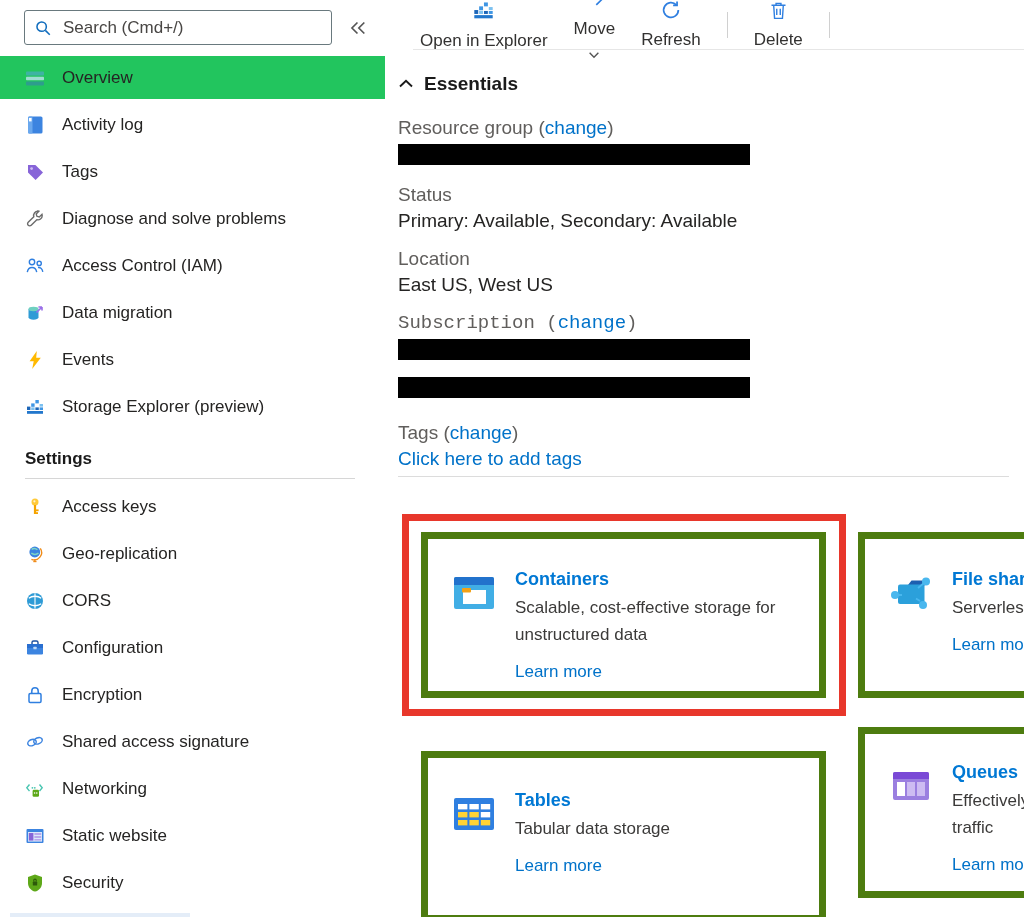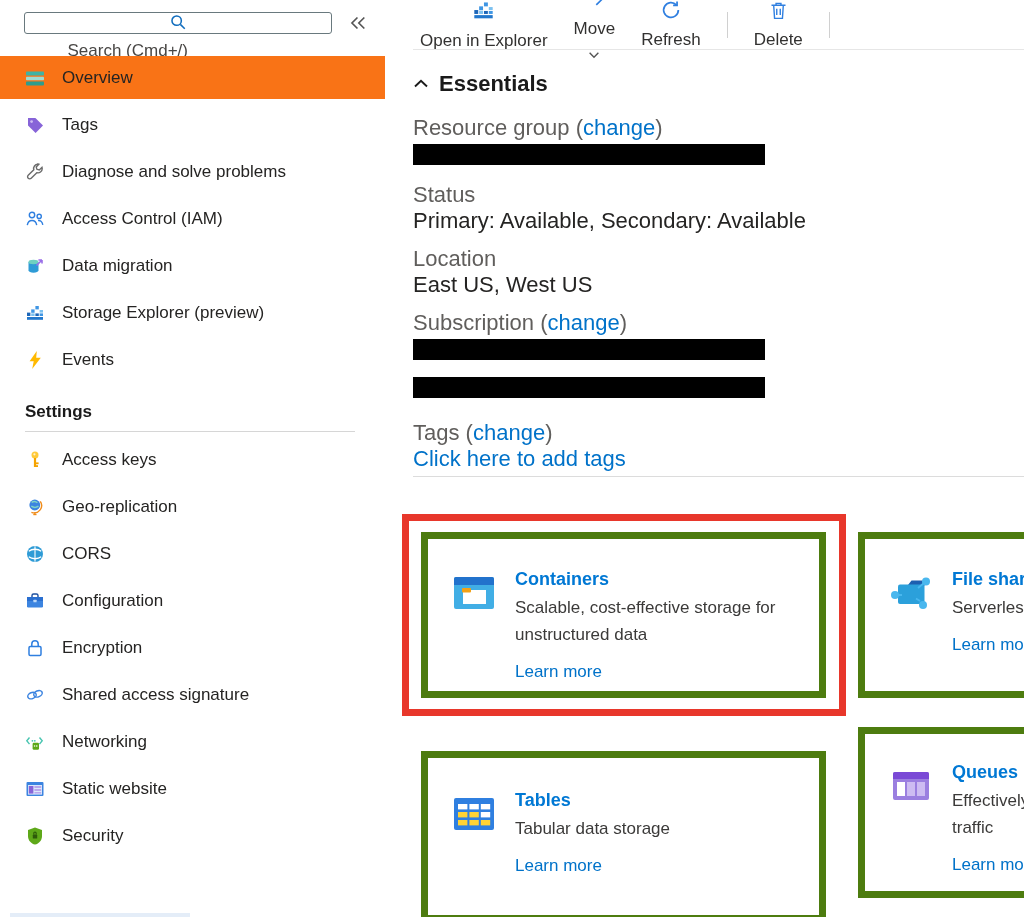--- a/index.html
+++ b/index.html
@@ -3,51 +3,51 @@
 <meta charset="utf-8">
 <style>
   html,body{margin:0;padding:0;}
   body{position:relative;width:1024px;height:917px;overflow:hidden;background:#fff;
        font-family:"Liberation Sans",sans-serif;color:#252423;}
   a{text-decoration:none;cursor:pointer;}
 
   
   .sidebar{position:absolute;left:0;top:0;width:385px;height:917px;}
   .search-row{position:absolute;left:24px;top:10px;display:flex;align-items:center;}
-  .search-box{width:308px;height:22px;border:1px solid #69797e;border-radius:3px;
-              display:flex;align-items:center;padding:0 9px;box-sizing:border-box;gap:9px;background:#fff;flex-direction:column;}
+  .search-box{width:308px;height:35px;border:1px solid #69797e;border-radius:3px;
+              display:flex;align-items:center;padding:0 9px;box-sizing:border-box;gap:9px;background:#fff;}
   .search-box input{border:none;outline:none;flex:1;font-family:"Liberation Sans",sans-serif;
               font-size:17px;color:#3b3a39;background:transparent;}
   .search-box input::placeholder{color:#484644;opacity:1;}
   .collapse-btn{margin-left:12px;width:26px;height:26px;display:flex;align-items:center;justify-content:center;cursor:pointer;}
   .nav{position:absolute;left:0;top:56px;width:385px;}
   .nav-item{height:43px;margin-bottom:4px;display:flex;align-items:center;padding-left:25px;gap:17px;
             font-size:17px;color:#252423;cursor:pointer;}
-  .nav-item.selected{background:#f97316;}
+  .nav-item.selected{background:#22c55e;}
   .nav-icon{width:20px;height:20px;flex:none;display:flex;align-items:center;justify-content:center;}
   .settings-header{padding:17px 25px 0;font-weight:bold;font-size:17px;color:#1a1a1a;}
   .settings-divider{height:1px;background:#d6d6d6;margin:9px 30px 6px 25px;}
   .bottom-strip{position:absolute;left:10px;top:913px;width:180px;height:4px;background:#e4edf8;}
 
   
   .toolbar{position:absolute;left:413px;top:0;width:611px;height:50px;border-bottom:1px solid #e6e6e6;
            display:flex;align-items:center;gap:26px;padding-left:7px;box-sizing:border-box;}
   .tb-btn{display:flex;align-items:center;gap:9px;font-size:17px;color:#323130;cursor:pointer;white-space:nowrap;flex-direction:column;}
   .tb-divider{width:1px;height:26px;background:#d0d0d0;flex:none;}
   .tb-icon{display:flex;align-items:center;}
 
   
-  .essentials{position:absolute;left:413px;top:50px;width:611px;font-size:22px;line-height:22px;}
+  .essentials{position:absolute;left:398px;top:50px;width:611px;font-size:19px;line-height:22px;}
   .ess-header{margin-top:23px;display:flex;align-items:center;gap:10px;font-weight:bold;color:#1a1a1a;cursor:pointer;}
   .field-label{color:#605e5c;}
   .field-value{color:#252423;margin-top:4px;}
   .change-link,.blue-link{color:#0072c9;}
   .redacted-bar{width:352px;height:21px;background:#000;margin-top:5px;}
   .f-rg{margin-top:22px;} .f-status{margin-top:19px;} .f-location{margin-top:16px;}
-  .f-sub{margin-top:16px;} .f-subid{margin-top:17px;} .f-tags{margin-top:24px;}
+  .f-sub{margin-top:16px;font-family:Liberation Mono, monospace;} .f-subid{margin-top:17px;} .f-tags{margin-top:24px;}
   .add-tags{margin-top:4px;}
   .ess-divider{margin-top:6px;height:1px;background:#dcdcdc;}
 
   
   .red-box{position:absolute;left:402px;top:514px;width:444px;height:202px;
            border:7px solid #e8372b;box-sizing:border-box;}
   .tile{position:absolute;background:#fff;border:7px solid #4d7c0f;box-sizing:border-box;
         display:flex;gap:17px;padding:30px 22px;cursor:pointer;}
   .tile-containers{left:421px;top:532px;width:405px;height:166px;}
   .tile-fileshares{left:858px;top:532px;width:405px;height:166px;}
@@ -86,20 +86,30 @@
       <span class="nav-icon">
         <svg width="20" height="20" viewBox="0 0 20 20">
             <rect x="1" y="3.5" width="18" height="4" rx=".8" fill="#3fb3a4"></rect>
             <rect x="1" y="8.8" width="18" height="3.4" rx=".8" fill="#9edcd2"></rect>
             <rect x="1" y="13.4" width="18" height="4" rx=".8" fill="#2e9d8d"></rect>
           </svg>
       </span>
       <span>Overview</span>
     </div>
 
+    <div class="nav-item">
+      <span class="nav-icon">
+        <svg width="20" height="20" viewBox="0 0 20 20">
+            <rect x="3" y="1.5" width="14.5" height="17" rx="1.6" fill="#3c84e0"></rect>
+            <rect x="3" y="1.5" width="4.5" height="17" rx="1.2" fill="#6aa8ee"></rect>
+            <rect x="4" y="3" width="2.6" height="3.4" fill="#fff"></rect>
+          </svg>
+      </span>
+      <span>Activity log</span>
+    </div>
 
     <div class="nav-item">
       <span class="nav-icon">
         <svg width="20" height="20" viewBox="0 0 20 20">
             <path d="M3 3h7.4L18 10.6 10.6 18 3 10.4z" fill="#8764d8"></path>
             <circle cx="6.6" cy="6.6" r="1.4" fill="#cdbcf2"></circle>
           </svg>
       </span>
       <span>Tags</span>
     </div>
@@ -127,45 +137,45 @@
 
     <div class="nav-item">
       <span class="nav-icon">
         <svg width="20" height="20" viewBox="0 0 20 20">
             <path d="M3.5 6v8.2c0 1.4 2.3 2.5 5 2.5s5-1.1 5-2.5V6z" fill="#2e9bd6"></path>
             <ellipse cx="8.5" cy="6" rx="5" ry="2.2" fill="#6fd0c0"></ellipse>
             <path d="M11.5 9.5 17 4m0 0h-3.6M17 4v3.6" stroke="#9a6fe8" stroke-width="1.6" fill="none"></path>
           </svg>
       </span>
       <span>Data migration</span>
+    </div>
+
+    <div class="nav-item">
+      <span class="nav-icon">
+        <svg width="20" height="20" viewBox="0 0 20 20">
+            <path d="M11.8 1 4.6 11.2h4.1L7.2 19l8.6-11.2h-4.6z" fill="#ffb900"></path>
+          </svg>
+      </span>
+      <span>Events</span>
     </div>
 
     <div class="nav-item">
       <span class="nav-icon">
         <svg width="20" height="20" viewBox="0 0 20 20">
             <rect x="2" y="9.6" width="3.4" height="3.4" fill="#1d66b8"></rect>
             <rect x="6.2" y="6.4" width="3.4" height="3.4" fill="#3f96e4"></rect>
             <rect x="6.2" y="10.4" width="3.4" height="2.6" fill="#7cc1f0"></rect>
             <rect x="10.4" y="3" width="3.4" height="3.4" fill="#3f96e4"></rect>
             <rect x="10.4" y="10.4" width="3.4" height="2.6" fill="#1d66b8"></rect>
             <rect x="14.6" y="7" width="3.4" height="2.6" fill="#7cc1f0"></rect>
             <rect x="14.6" y="10.4" width="3.4" height="2.6" fill="#3f96e4"></rect>
             <rect x="2" y="14" width="16" height="2.8" fill="#2277cc"></rect>
           </svg>
       </span>
       <span>Storage Explorer (preview)</span>
-    </div>
-
-    <div class="nav-item">
-      <span class="nav-icon">
-        <svg width="20" height="20" viewBox="0 0 20 20">
-            <path d="M11.8 1 4.6 11.2h4.1L7.2 19l8.6-11.2h-4.6z" fill="#ffb900"></path>
-          </svg>
-      </span>
-      <span>Events</span>
     </div>
 
     <div class="settings-header">Settings</div>
     <div class="settings-divider"></div>
 
     <div class="nav-item">
       <span class="nav-icon">
         <svg width="20" height="20" viewBox="0 0 20 20">
             <circle cx="10" cy="5" r="3.5" fill="#ffca3a"></circle>
             <circle cx="9.4" cy="4.3" r="1.1" fill="#fff" opacity=".75"></circle>

